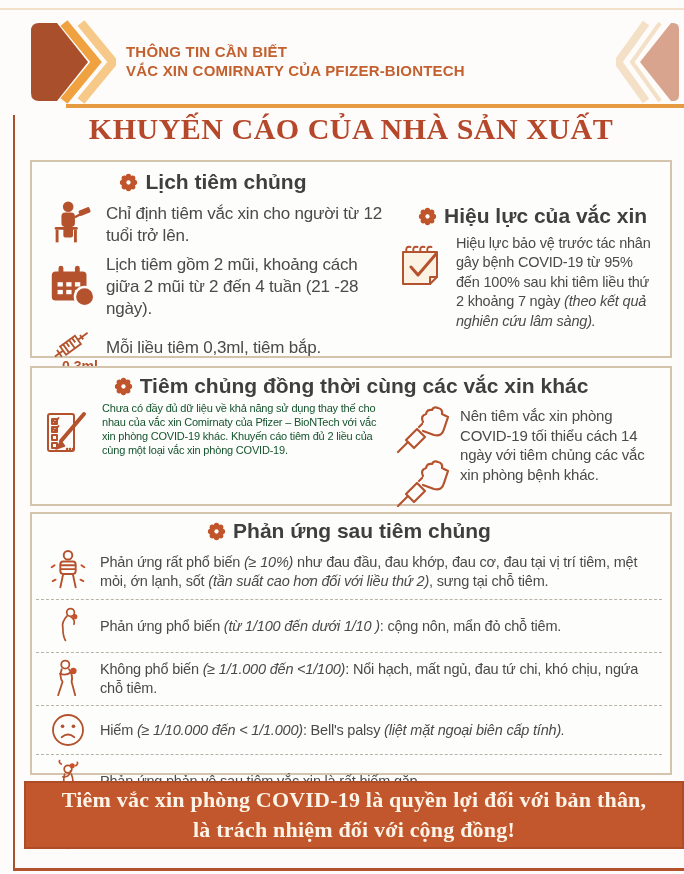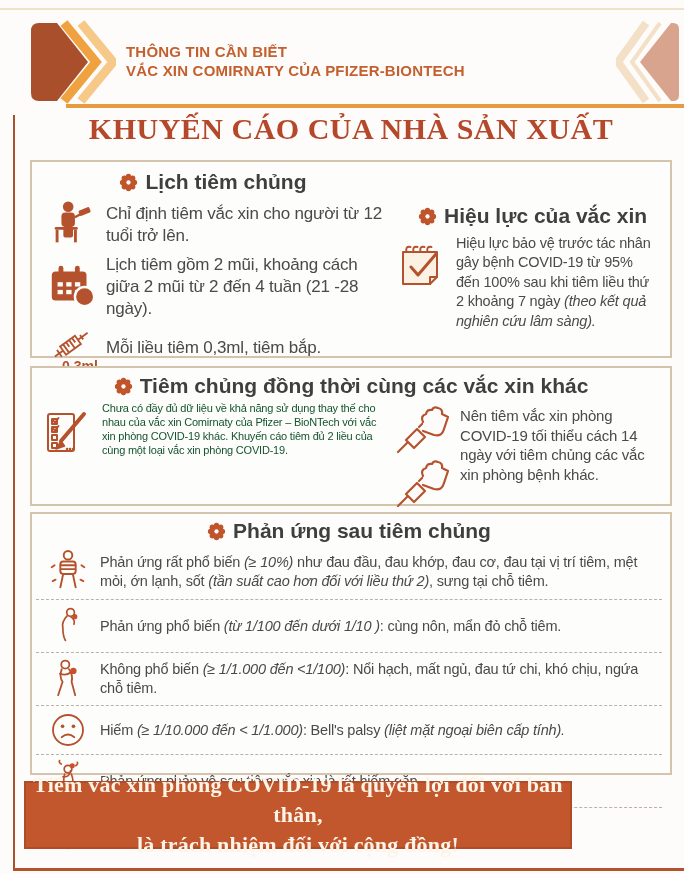--- a/index.html
+++ b/index.html
@@ -59,21 +59,21 @@
   .box3 { top:512px; height:263px; padding:5px 8px 0 4px; }
   .box3 .sec-title { margin-bottom:2px; }
   .rx-row { display:flex; align-items:center; padding:4px 0; }
   .rx-row + .rx-row { border-top:1.5px dashed #b9b2a6; }
   .rx-icon { flex:0 0 64px; display:flex; justify-content:center; }
   .rx-text { flex:1; font-size:14.5px; color:#4a4a4a; line-height:1.3; letter-spacing:-0.2px; padding-right:2px; }
   .rx-text em { font-style:italic; }
   .eff-text em { font-style:italic; }
 
   .footer {
-    position:absolute; left:24px; width:548px; top:781px; height:68px;
+    position:absolute; left:24px; width:660px; top:781px; height:68px;
     background:#c2572d; border:2px solid #ad4c26;
     display:flex; flex-direction:column; align-items:center; justify-content:center;
     font-family:"Liberation Serif", serif; font-weight:700; font-size:22px;
     color:#fdf4e7; line-height:1.35; text-align:center; letter-spacing:0.2px;
   }
 
   svg { display:block; }
 </style>
 </head>
 <body>
@@ -317,21 +317,21 @@
       <span class="rx-icon">
         <svg width="34" height="44" viewBox="0 0 40 48">
           <g stroke="#b5522e" stroke-width="2" fill="none" stroke-linecap="round" stroke-linejoin="round">
             <circle cx="23" cy="8" r="4.5"></circle>
             <path d="M19 12 q-7 7 -5 15 q0 9 3 14"></path>
             <path d="M23 13 q6 4 4 9"></path>
           </g>
           <circle cx="28" cy="13" r="3" fill="#c8502b"></circle>
         </svg>
       </span>
-      <div class="rx-text"><span>Phản ứng phổ biến </span><em>(từ 1/100 đến dưới 1/10 )</em><span>: cùng nôn, mẩn đỏ chỗ tiêm.</span></div>
+      <div class="rx-text"><span>Phản ứng phổ biến </span><em>(từ 1/100 đến dưới 1/10 )</em><span>: cộng nôn, mẩn đỏ chỗ tiêm.</span></div>
     </div>
 
     <div class="rx-row">
       <span class="rx-icon">
         <svg width="36" height="44" viewBox="0 0 40 48">
           <g stroke="#b5522e" stroke-width="2" fill="none" stroke-linecap="round" stroke-linejoin="round">
             <circle cx="17" cy="8" r="4.5"></circle>
             <path d="M13 13 q-3 9 1 14 l-5 15 M21 13 q5 7 3 14 l4 15"></path>
             <path d="M11 18 q7 3 13-2"></path>
           </g>

